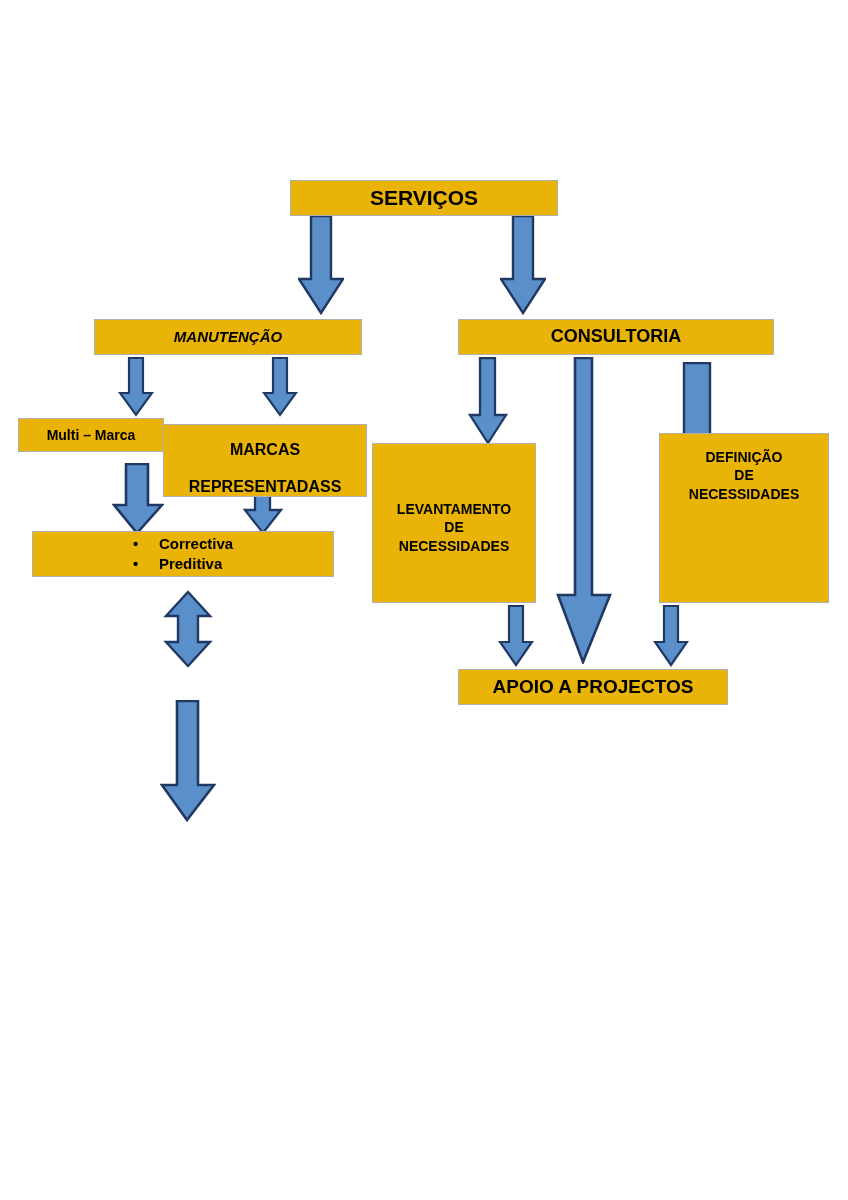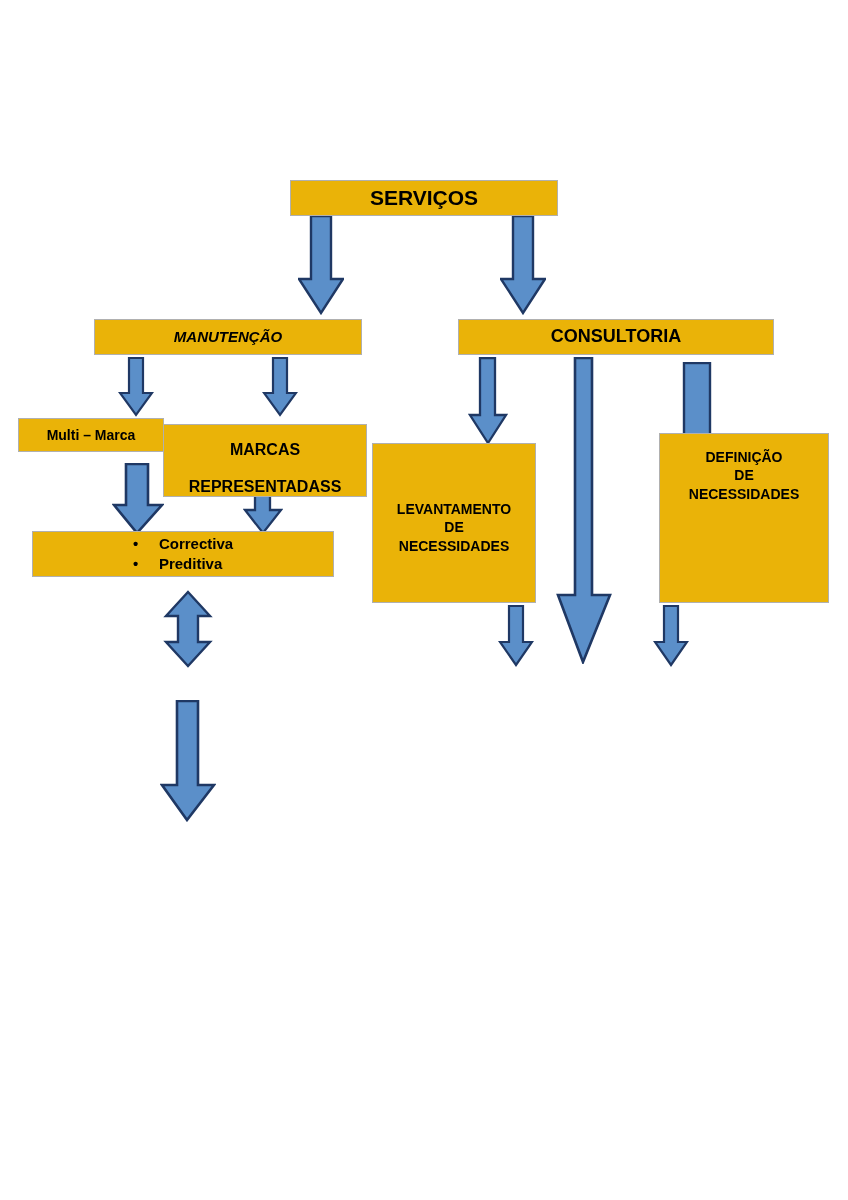--- a/index.html
+++ b/index.html
@@ -192,14 +192,17 @@
   </div>
 
   <div class="node top-align" style="left:626px; top:433px; width:170px; height:170px; font-size:14px; justify-content:flex-start;margin-left:33px;">
     <span class="inner pad-top" style="text-align:center;">
       <span style="display:block;">DEFINIÇÃO</span>
       <span style="display:block;">DE</span>
       <span style="display:block;">NECESSIDADES</span>
     </span>
   </div>
 
+  <div class="node" style="left:458px; top:669px; width:270px; height:36px; font-size:19px;">
+    <span class="inner">APOIO A PROJECTOS</span>
+  </div>
 
 </div>
 
 </body></html>

